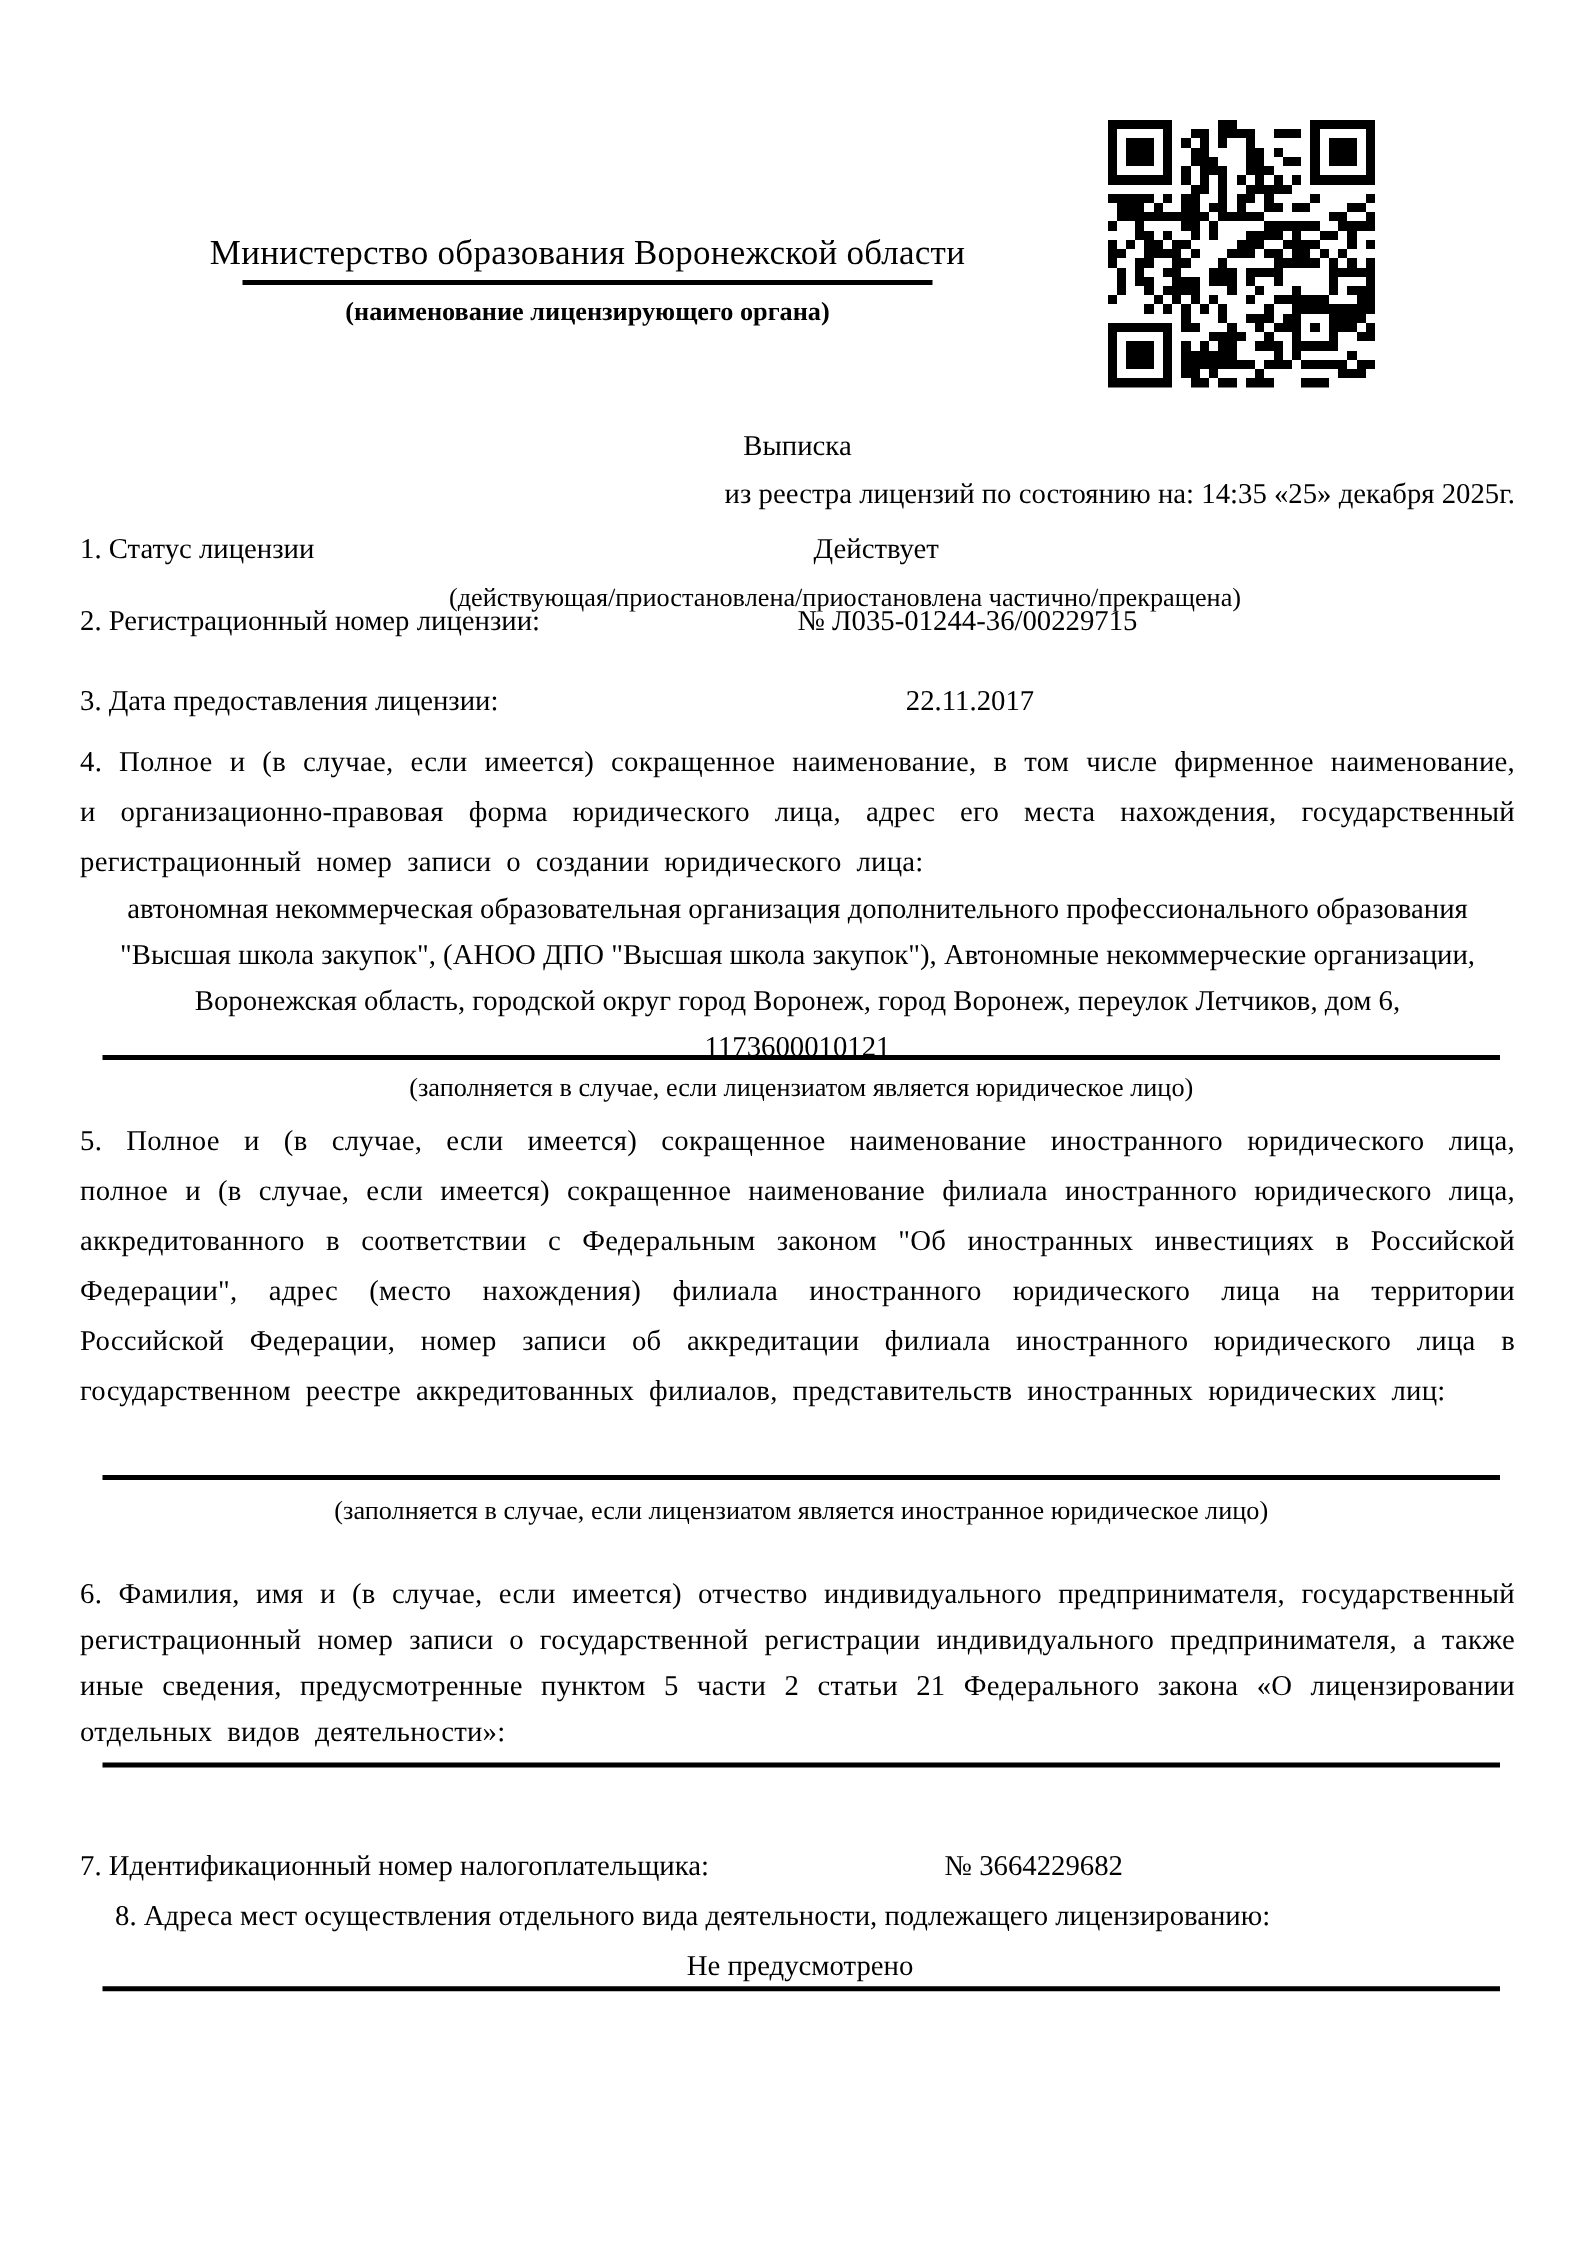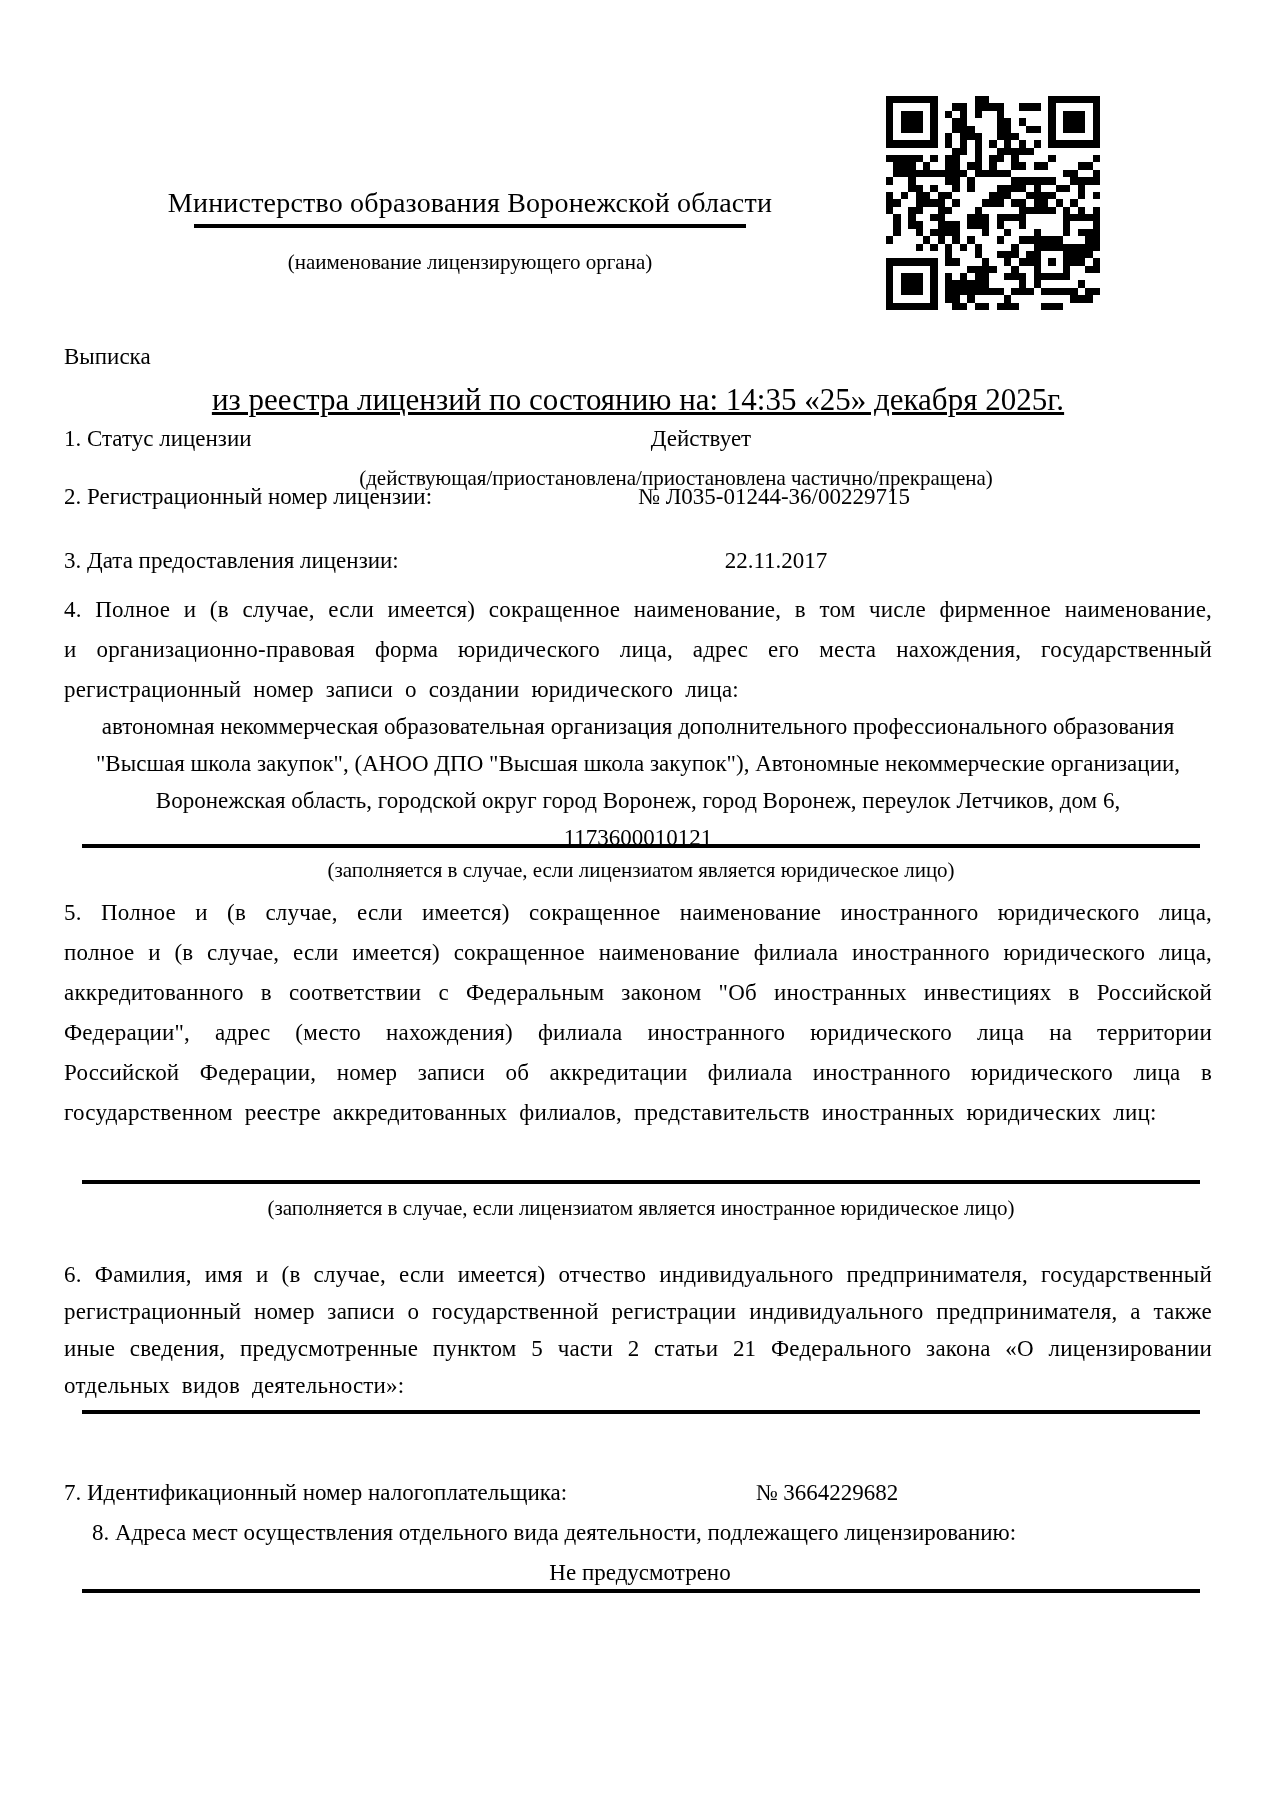--- a/index.html
+++ b/index.html
@@ -10,29 +10,29 @@
     font-family:"Liberation Serif","DejaVu Serif",serif;
     color:#000;
     overflow:hidden;
   }
   .abs{position:absolute;}
 
   
   #ministry{left:64px;top:186px;width:812px;text-align:center;}
   #ministry .mtitle{font-size:28px;font-weight:normal;letter-spacing:.2px;line-height:34px;}
   #ministry .munder{width:552px;height:4px;background:#000;margin:4px auto 0;}
-  #ministry .mcap{font-size:21px;margin-top:22px;}
+  #ministry .mcap{font-size:21px;margin-top:9px;font-weight:bold;}
 
   
   #qr{left:886px;top:96px;width:214px;height:214px;}
   #qr svg{display:block;width:214px;height:214px;shape-rendering:crispEdges;}
 
   
-  #doc-title{left:64px;top:344px;width:1148px;text-align:left;font-size:23px;}
-  #doc-sub{left:64px;top:382px;width:1148px;text-align:center;font-size:31px;text-decoration:underline;}
+  #doc-title{left:64px;top:344px;width:1148px;text-align:center;font-size:23px;}
+  #doc-sub{left:64px;top:382px;width:1148px;text-align:right;font-size:23px;}
 
   
   .row{left:64px;width:1148px;height:34px;font-size:23px;}
   .row .lbl{position:absolute;left:0;top:0;white-space:nowrap;}
   .row .val{position:absolute;top:0;transform:translateX(-50%);white-space:nowrap;}
   #row-status{top:426px;}      #row-status .val{left:637px;}
   #row-regnum{top:484px;}      #row-regnum .val{left:710px;}
   #row-date{top:548px;}        #row-date .val{left:712px;}
   #row-inn{top:1480px;}        #row-inn .val{left:763px;}
 

